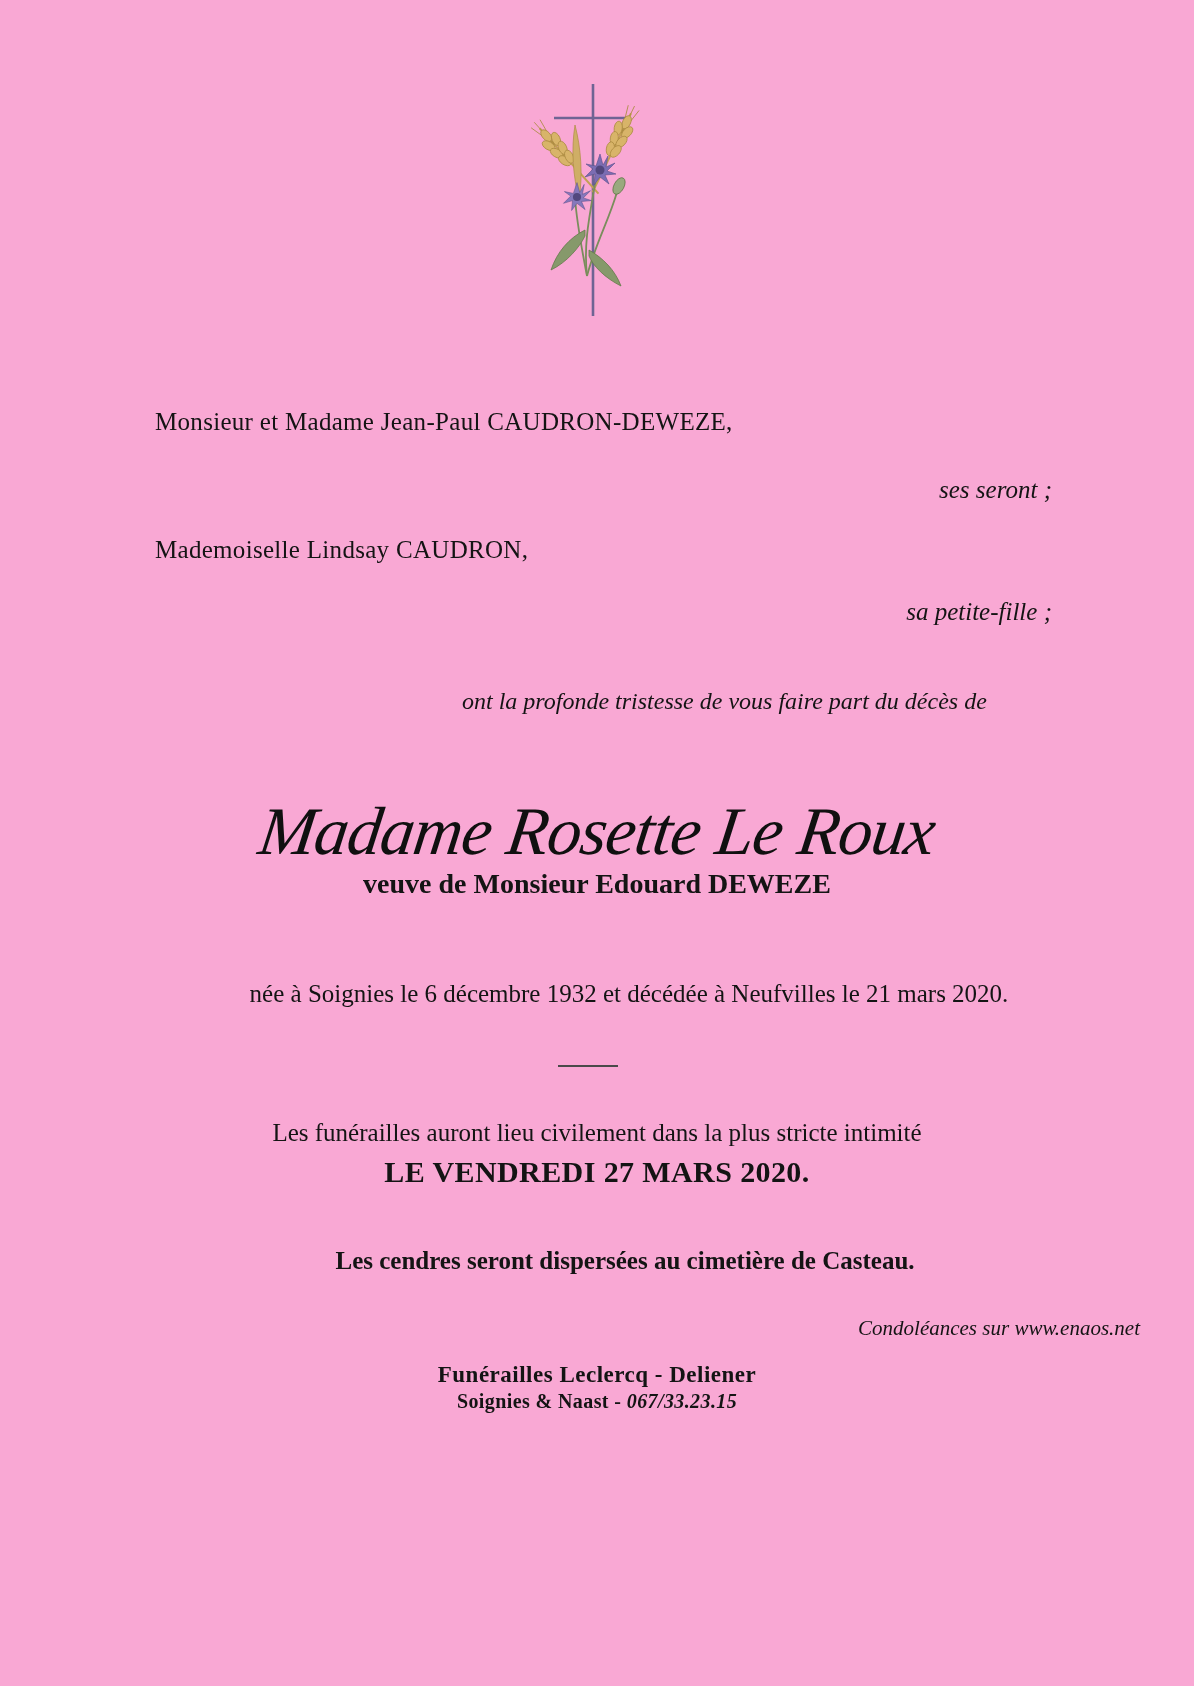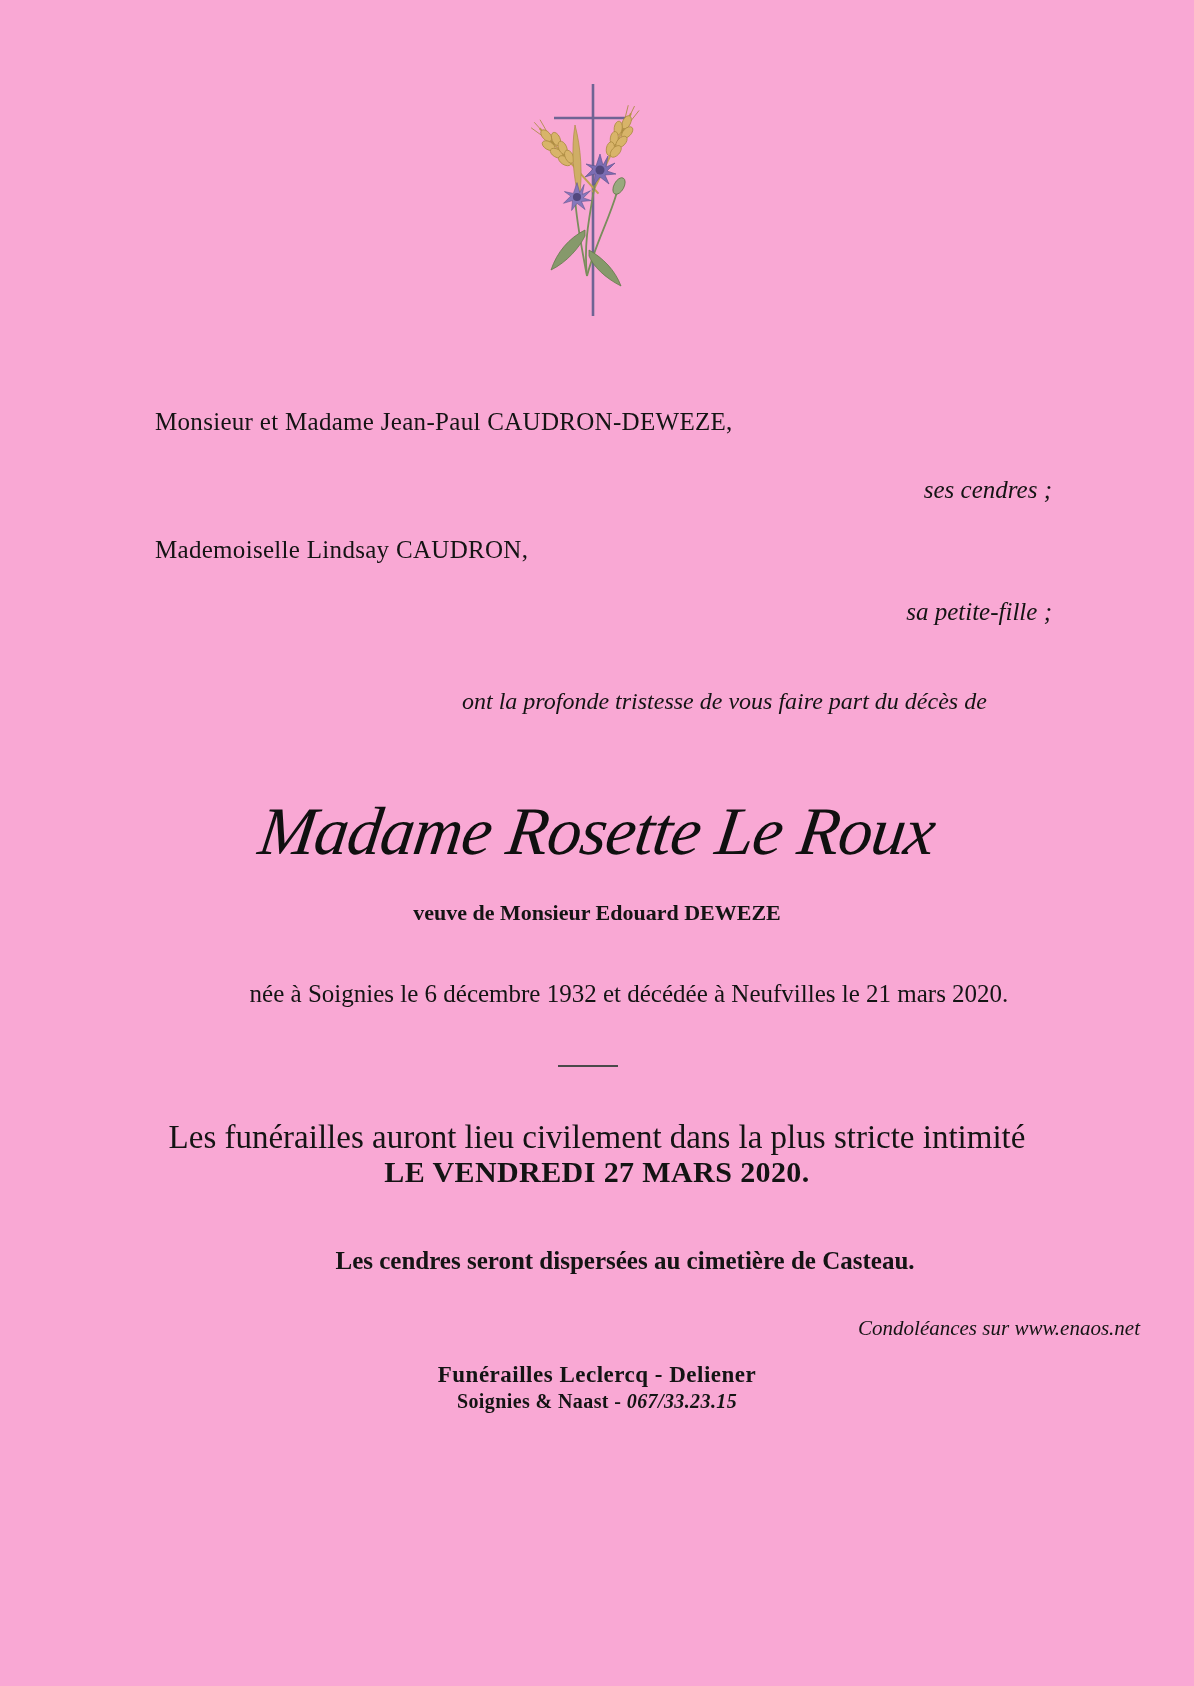--- a/index.html
+++ b/index.html
@@ -43,30 +43,30 @@
     white-space: nowrap;
   }
   .deceased-name {
     top: 792px;
     font-size: 68px;
     font-style: italic;
     letter-spacing: -1px;
     transform: skewX(-8deg);
     color: #101010;
   }
-  .widow-line   { top: 900px;  font-size: 22px; font-weight: bold; }
+  .widow-line   { top: 868px;  font-size: 28px; font-weight: bold; }
   .life-line    { top: 980px;  font-size: 25px; padding-left: 32px; }
   .separator {
     top: 1065px;
     left: 558px;
     width: 60px;
     height: 2px;
     background: #4a4a4a;
   }
-  .funeral-line { top: 1119px; font-size: 33px; }
+  .funeral-line { top: 1119px; font-size: 25px; }
   .funeral-date { top: 1155px; font-size: 30px; font-weight: bold; letter-spacing: 0.4px; }
   .ashes-line   { top: 1247px; font-size: 25px; font-weight: bold; margin-left: 28px; }
   .condolences {
     top: 1316px;
     right: 54px;
     font-size: 21px;
     font-style: italic;
     white-space: nowrap;
   }
   .funeral-home-name {
@@ -161,21 +161,21 @@
         <g fill="#8678bc" stroke="#5a4f8a" stroke-width="0.6">
           <path d="M0,-16 L3,-5 L8,-14 L6,-3 L15,-7 L7,1 L16,4 L5,5 L9,14 L0,7 L-6,15 L-5,4 L-15,7 L-7,-1 L-14,-6 L-4,-4 Z"></path>
         </g>
         <circle r="4.5" fill="#52477e"></circle>
       </g>
     </svg>
   </div>
 
   <div class="abs left-line" style="top:408px">Monsieur et Madame Jean-Paul CAUDRON-DEWEZE,</div>
 
-  <div class="abs right-line" style="top:476px">ses cendres ;</div>
+  <div class="abs right-line" style="top:476px">ses seront ;</div>
 
   <div class="abs left-line" style="top:536px">Mademoiselle Lindsay CAUDRON,</div>
 
   <div class="abs right-line" style="top:598px">sa petite-fille ;</div>
 
   <div class="abs intro-line" style="top:688px">ont la profonde tristesse de vous faire part du décès de</div>
 
   <div class="abs center-line deceased-name">Madame Rosette Le Roux</div>
 
   <div class="abs center-line widow-line">veuve de Monsieur Edouard DEWEZE</div>

